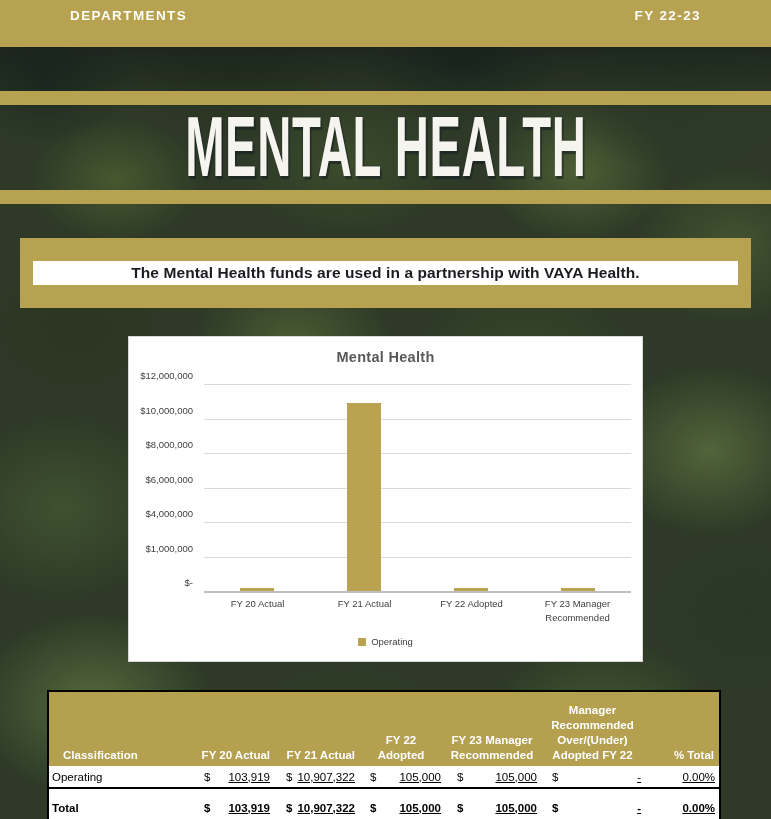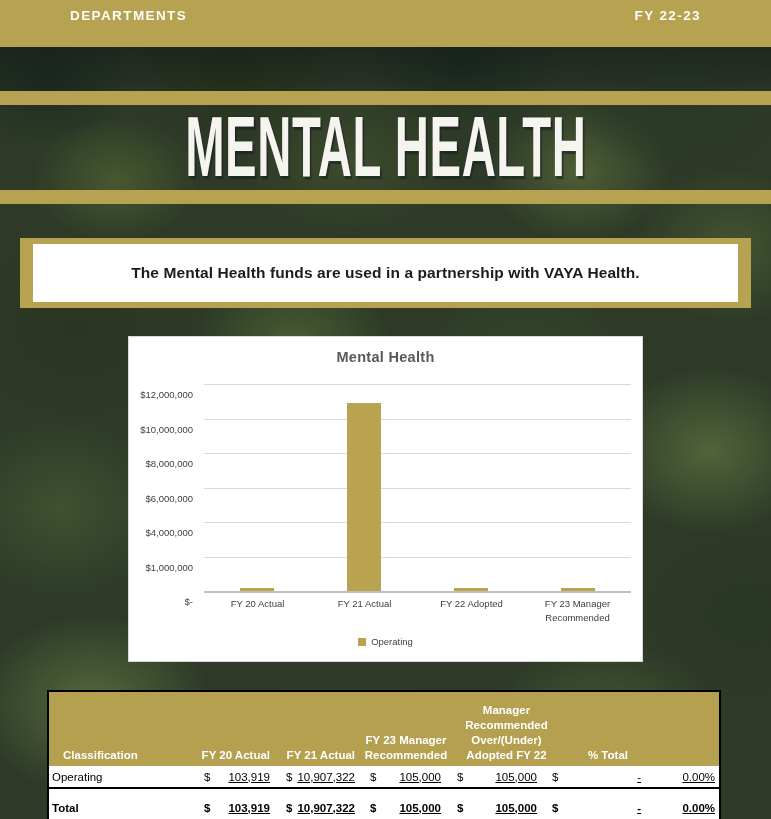--- a/index.html
+++ b/index.html
@@ -55,30 +55,30 @@
   #main-title {
     color:#f6f4ef; font-weight:bold; font-size:86px; line-height:1; white-space:nowrap;
     transform:scaleX(0.55); transform-origin:center;
     letter-spacing:1px;
     text-shadow:3px 3px 1px rgba(20,28,34,0.55), -1px -1px 0 rgba(20,28,34,0.25);
   }
 
   
   #banner { position:absolute; left:20px; top:238px; width:731px; height:70px;
     display:flex; align-items:center; justify-content:center; }
-  #banner-inner { width:705px; height:58px; background:#ffffff;
+  #banner-inner { width:705px; height:24px; background:#ffffff;
     display:flex; align-items:center; justify-content:center; }
   #banner-text { font-size:15.5px; font-weight:bold; color:#1b1b21; letter-spacing:0.1px; }
 
   
   #chart-card { position:absolute; left:128px; top:336px; width:515px; height:326px;
     background:#ffffff; border:1px solid #d7d7d7; }
   #chart-title { position:absolute; left:0; top:12px; width:100%; text-align:center;
     color:#595959; font-weight:bold; font-size:14.5px; letter-spacing:0.3px; }
-  #chart-ylabels { position:absolute; left:0; top:58px; width:64px; height:207px; }
+  #chart-ylabels { position:absolute; left:0; top:39px; width:64px; height:207px; }
   .ytick { position:absolute; right:0; width:64px; text-align:right;
     font-size:9.5px; color:#404040; }
   #chart-plot { position:absolute; left:75px; top:47px; width:427px; height:207px; }
   .gridline { position:absolute; left:0; width:427px; height:1px; background:#d9d9d9; }
   .gridline.axis { height:2px; background:#bfbfbf; }
   .bar { position:absolute; bottom:0; width:34px; background:#b9a351; }
   .cat-label { position:absolute; top:213px; text-align:center;
     font-size:9.5px; line-height:1.45; color:#404040; }
   #chart-legend { position:absolute; left:0; top:299px; width:100%;
     display:flex; align-items:center; justify-content:center; gap:5px; }
@@ -175,20 +175,22 @@
       <span id="legend-swatch"></span>
       <span id="legend-label">Operating</span>
     </div>
   </div>
 
   <div id="budget-table">
     <div id="thead" class="trow">
         <div class="th c0">Classification</div>
         <div class="th c1">FY 20 Actual</div>
         <div class="th c2">FY 21 Actual</div>
+        <div class="th c3">FY 22
+Adopted</div>
         <div class="th c4">FY 23 Manager
 Recommended</div>
         <div class="th c5">Manager
 Recommended
 Over/(Under)
 Adopted FY 22</div>
         <div class="th c6">% Total</div>
       </div>
     <div id="tbody">
         <div class="trow row-operating">

